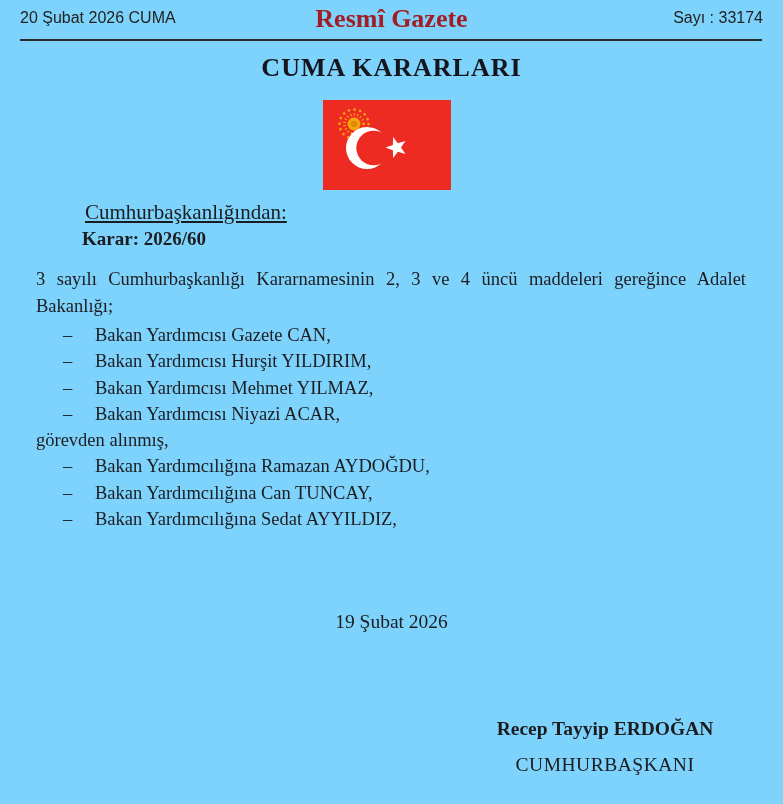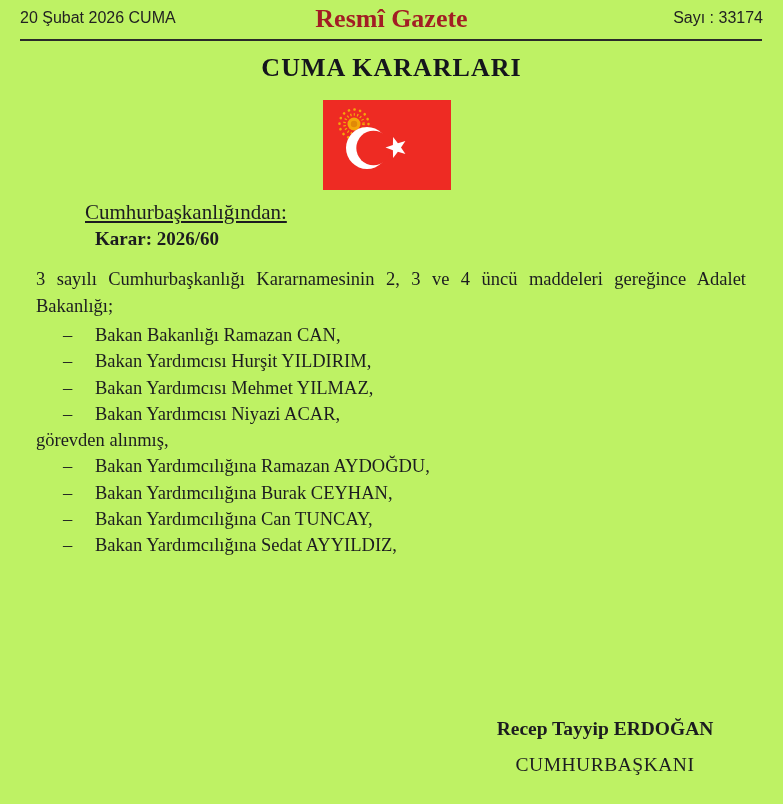--- a/index.html
+++ b/index.html
@@ -1,20 +1,20 @@
 <!DOCTYPE html>
 <html><head>
 <meta charset="utf-8">
 <style>
   html, body { margin: 0; padding: 0; background: #ffffff; }
   .page {
     position: relative;
     width: 783px;
     height: 804px;
-    background: #bef264;
+    background: #7dd3fc;
     font-family: "Liberation Serif", serif;
     color: #1c1c20;
     overflow: hidden;
   }
   
   .masthead-date {
     position: absolute; left: 20px; top: 9px;
     font-family: "Liberation Sans", sans-serif;
     font-size: 16px; color: #222;
   }
@@ -50,21 +50,21 @@
   }
   
   .authority {
     position: absolute; left: 85px; top: 200px;
     font-size: 21px;
     text-decoration: underline;
     color: #1c1c20;
     text-align: center;
   }
   .decision-no {
-    position: absolute; left: 95px; top: 228px;
+    position: absolute; left: 82px; top: 228px;
     font-size: 19px; font-weight: bold;
     color: #1c1c20;
   }
   
   .intro {
     position: absolute; left: 36px; top: 266px;
     width: 710px;
     font-size: 18.5px; line-height: 27px;
     text-align: justify;
   }
@@ -120,45 +120,43 @@
     </svg>
   </div>
 
   <div class="authority">Cumhurbaşkanlığından:</div>
   <div class="decision-no">Karar: 2026/60</div>
 
   <div class="intro">3 sayılı Cumhurbaşkanlığı Kararnamesinin 2, 3 ve 4 üncü maddeleri gereğince Adalet Bakanlığı;</div>
 
   <div class="list-block">
     <div class="row">
-      <span class="dash">–</span><span>Bakan Bakanlığı Ramazan CAN,</span>
+      <span class="dash">–</span><span>Bakan Yardımcısı Gazete CAN,</span>
     </div>
     <div class="row">
       <span class="dash">–</span><span>Bakan Yardımcısı Hurşit YILDIRIM,</span>
     </div>
     <div class="row">
       <span class="dash">–</span><span>Bakan Yardımcısı Mehmet YILMAZ,</span>
     </div>
     <div class="row">
       <span class="dash">–</span><span>Bakan Yardımcısı Niyazi ACAR,</span>
     </div>
     <div class="note">görevden alınmış,</div>
     <div class="row">
       <span class="dash">–</span><span>Bakan Yardımcılığına Ramazan AYDOĞDU,</span>
     </div>
     <div class="row">
-      <span class="dash">–</span><span>Bakan Yardımcılığına Burak CEYHAN,</span>
-    </div>
-    <div class="row">
       <span class="dash">–</span><span>Bakan Yardımcılığına Can TUNCAY,</span>
     </div>
     <div class="row">
       <span class="dash">–</span><span>Bakan Yardımcılığına Sedat AYYILDIZ,</span>
     </div>
   </div>
 
+  <div class="decision-date">19 Şubat 2026</div>
 
   <div class="signature">
     <div class="name">Recep Tayyip ERDOĞAN</div>
     <div class="title">CUMHURBAŞKANI</div>
   </div>
 
 </div>
 
 </body></html>

